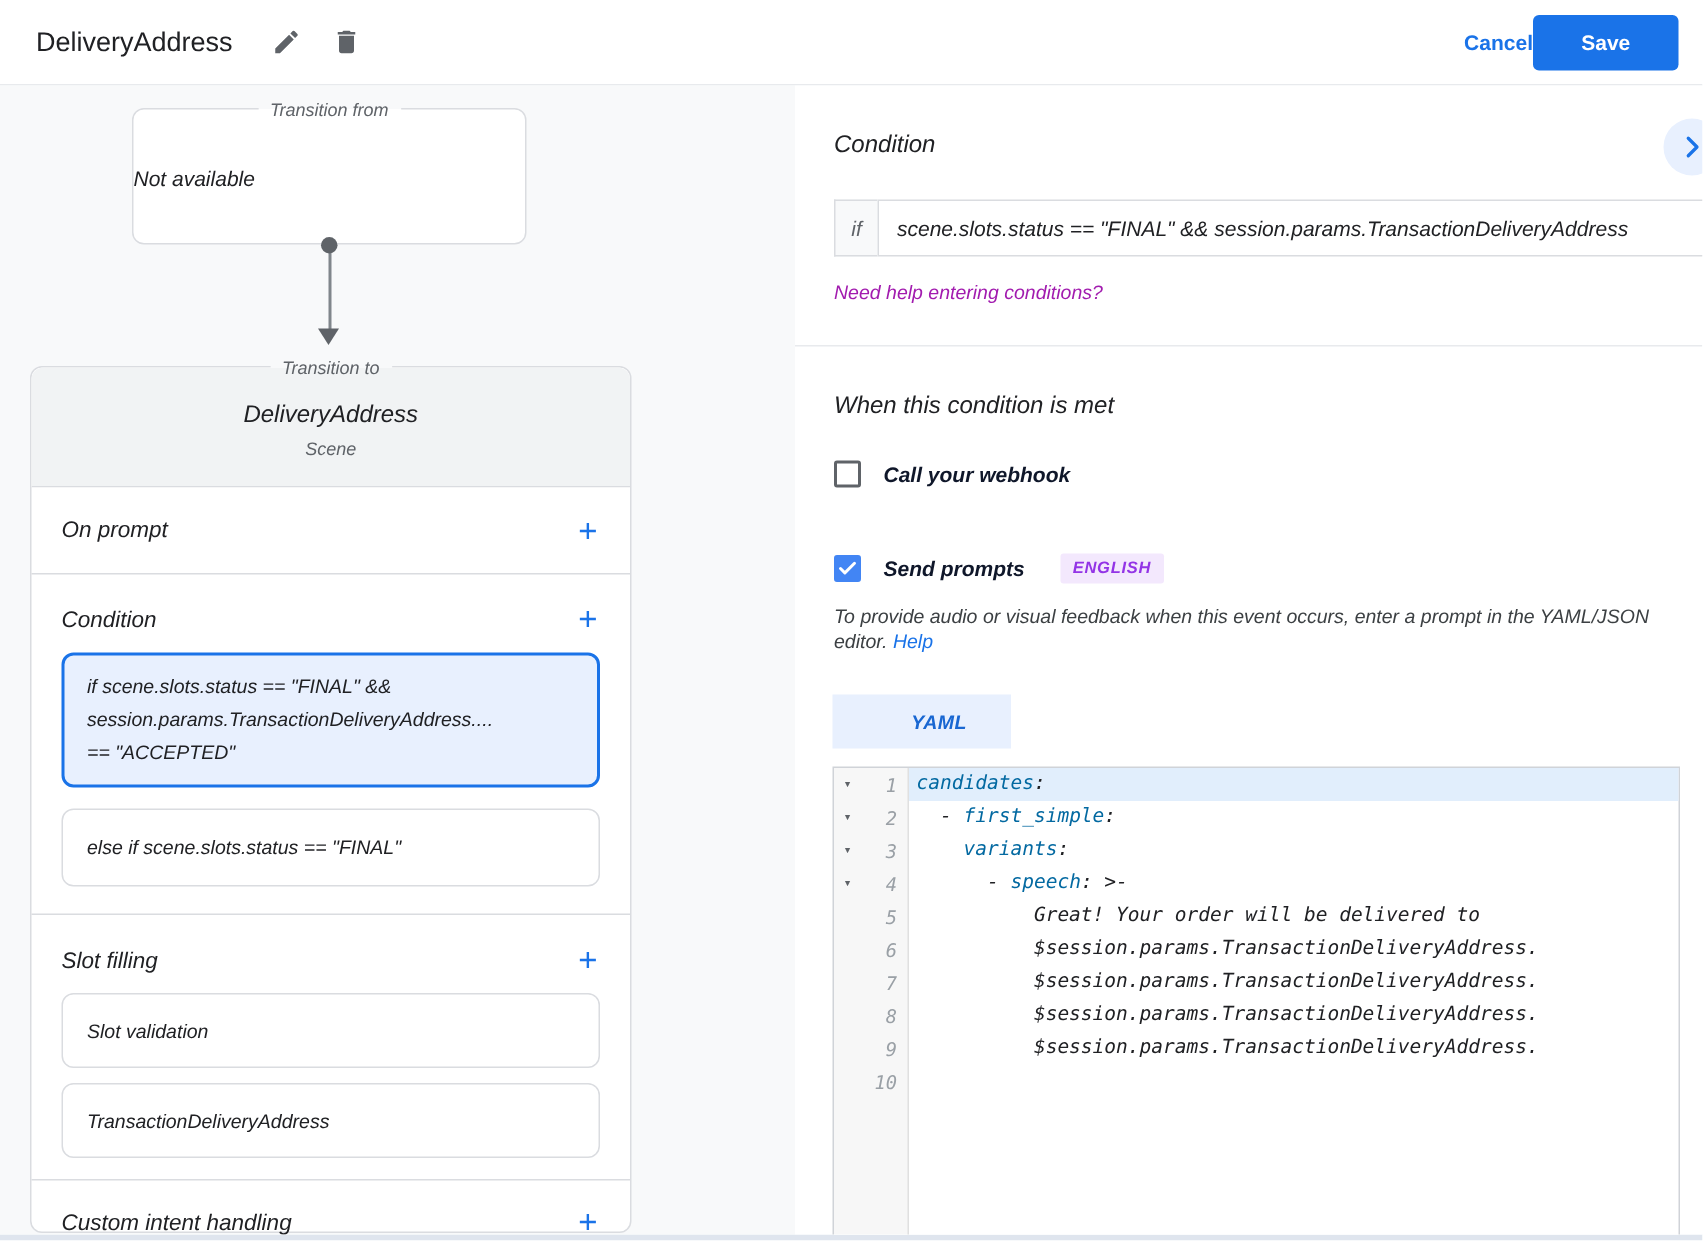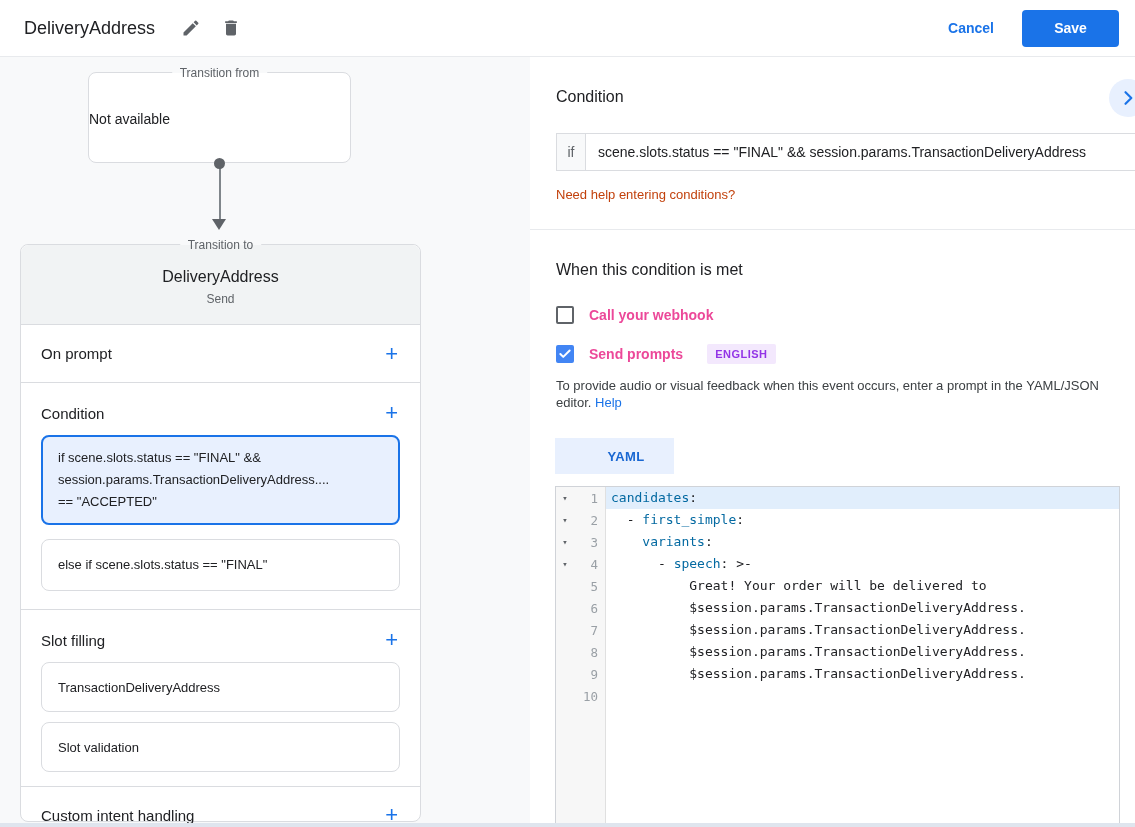--- a/index.html
+++ b/index.html
@@ -8,28 +8,28 @@
   .app { width:1135px; height:827px; display:flex; flex-direction:column; position:relative; }
 
   
   .topbar { height:57px; flex:0 0 57px; display:flex; align-items:center;
     justify-content:space-between; padding:0 16px 0 24px; border-bottom:1px solid #e8eaed; background:#fff; }
   .topbar-left { display:flex; align-items:center; gap:8px; }
   .page-title { font-size:18px; font-weight:400; color:#202124; margin-right:12px; }
   .icon-btn { background:none; border:none; width:32px; height:32px; display:flex;
     align-items:center; justify-content:center; cursor:pointer; border-radius:50%; }
   .icon-btn svg { fill:#5f6368; }
-  .topbar-right { display:flex; align-items:center; gap:28px; }
+  .topbar-right { display:flex; align-items:center; }
   .cancel-btn { background:none; border:none; color:#1a73e8; font-size:14px; font-weight:700;
     font-family:"Liberation Sans",sans-serif; cursor:pointer; }
   .save-btn { background:#1a73e8; color:#fff; border:none; border-radius:4px; width:97px; height:37px;
     font-size:14px; font-weight:700; font-family:"Liberation Sans",sans-serif; cursor:pointer; }
 
   
-  .content { flex:1 1 auto; display:flex; min-height:0; }
+  .content { flex:1 1 auto; display:flex; min-height:0;font-style:italic; }
   .diagram-pane { width:530px; flex:0 0 530px; background:#f8f9fa; position:relative; overflow:hidden; }
   .detail-pane { flex:1 1 auto; background:#fff; position:relative; overflow:hidden; }
 
   
   .legend { position:absolute; top:-8px; left:50%; transform:translateX(-50%);
     font-size:12px; line-height:16px; color:#5f6368; padding:0 8px; white-space:nowrap; }
   .tfrom-box { position:absolute; left:88px; top:15px; width:263px; height:91px;
     background:#fff; border:1px solid #dadce0; border-radius:8px; }
   .tfrom-box .legend { background:linear-gradient(#f8f9fa 50%, #ffffff 50%); }
   .tfrom-value { margin-top:38px; font-size:14px; color:#202124; }
@@ -69,33 +69,33 @@
   
   .panel-chevron { position:absolute; top:22px; right:-12px; width:38px; height:38px;
     border-radius:50%; background:#e8f0fe; border:none; display:flex; align-items:center;
     justify-content:center; cursor:pointer; }
   .panel-title { font-size:16px; font-weight:500; color:#202124; margin:31px 0 0 26px; }
   .if-row { display:flex; margin:27px 0 0 26px; height:38px; width:calc(100% - 24px); }
   .if-label { width:29px; background:#f8f9fa; border:1px solid #dadce0; border-right:none;
     display:flex; align-items:center; justify-content:center; font-size:14px; color:#5f6368; }
   .if-input { flex:1; border:1px solid #dadce0; font-size:14px; color:#202124;
     padding:0 0 0 12px; display:flex; align-items:center; white-space:nowrap; overflow:hidden; background:#fff; }
-  .help-link { display:inline-block; margin:16px 0 0 26px; font-size:13px; color:#c2410c;
+  .help-link { display:inline-block; margin:16px 0 0 26px; font-size:13px; color:#a21caf;
     text-decoration:none; cursor:pointer; }
   .hr { border-top:1px solid #e8eaed; margin-top:26px; }
   .when-title { font-size:16px; font-weight:400; color:#202124; margin:31px 0 0 26px; }
 
   .check-row { display:flex; align-items:center; margin-left:26px; }
   .check-row.webhook { margin-top:27px; }
-  .check-row.prompts { margin-top:20px; }
+  .check-row.prompts { margin-top:44px; }
   .checkbox { width:18px; height:18px; border:2px solid #5f6368; border-radius:2px;
     background:#fff; flex:0 0 18px; cursor:pointer; }
   .checkbox.checked { background:#4285f4; border-color:#4285f4; display:flex;
     align-items:center; justify-content:center; }
-  .check-label { font-size:14px; font-weight:700; color:#ec4899; margin-left:15px; }
+  .check-label { font-size:14px; font-weight:700; color:#0f172a; margin-left:15px; }
   .lang-badge { margin-left:24px; background:#f3e8fd; color:#9334e6; font-size:11px;
     font-weight:700; letter-spacing:0.5px; padding:4px 8px; border-radius:2px; }
 
   .desc { margin:13px 0 0 26px; width:578px; font-size:13px; line-height:17px; color:#3c4043; }
   .desc a { color:#1a73e8; text-decoration:none; cursor:pointer; }
 
   .tabs { display:flex; margin:27px 0 0 25px; }
   .tab { width:119px; height:36px; display:flex; align-items:center; justify-content:center;
     font-size:13px; font-weight:700; letter-spacing:0.3px; color:#5f6368; cursor:pointer;padding-left:23px; }
   .tab.active { background:#e8f0fe; color:#1967d2; }
@@ -148,21 +148,21 @@
         <div class="tfrom-value">Not available</div>
       </div>
       <div class="conn-dot"></div>
       <div class="conn-line"></div>
       <div class="conn-arrow"></div>
 
       <div class="scene-card">
         <span class="legend">Transition to</span>
         <div class="card-header">
           <div class="card-title">DeliveryAddress</div>
-          <div class="card-sub">Send</div>
+          <div class="card-sub">Scene</div>
         </div>
 
         <div class="section-row">
           <span class="sec-label">On prompt</span>
           <span class="plus">+</span>
         </div>
 
         <div class="card-section">
           <div class="sec-head">
             <span class="sec-label">Condition</span>
@@ -179,22 +179,22 @@
               </div>
             </div>
         </div>
 
         <div class="card-section slots">
           <div class="sec-head">
             <span class="sec-label">Slot filling</span>
             <span class="plus">+</span>
           </div>
           <div id="slot-list">
+              <div class="slot-box">Slot validation</div>
               <div class="slot-box">TransactionDeliveryAddress</div>
-              <div class="slot-box">Slot validation</div>
             </div>
         </div>
 
         <div class="section-row bordered">
           <span class="sec-label">Custom intent handling</span>
           <span class="plus">+</span>
         </div>
       </div>
     </div>
 

